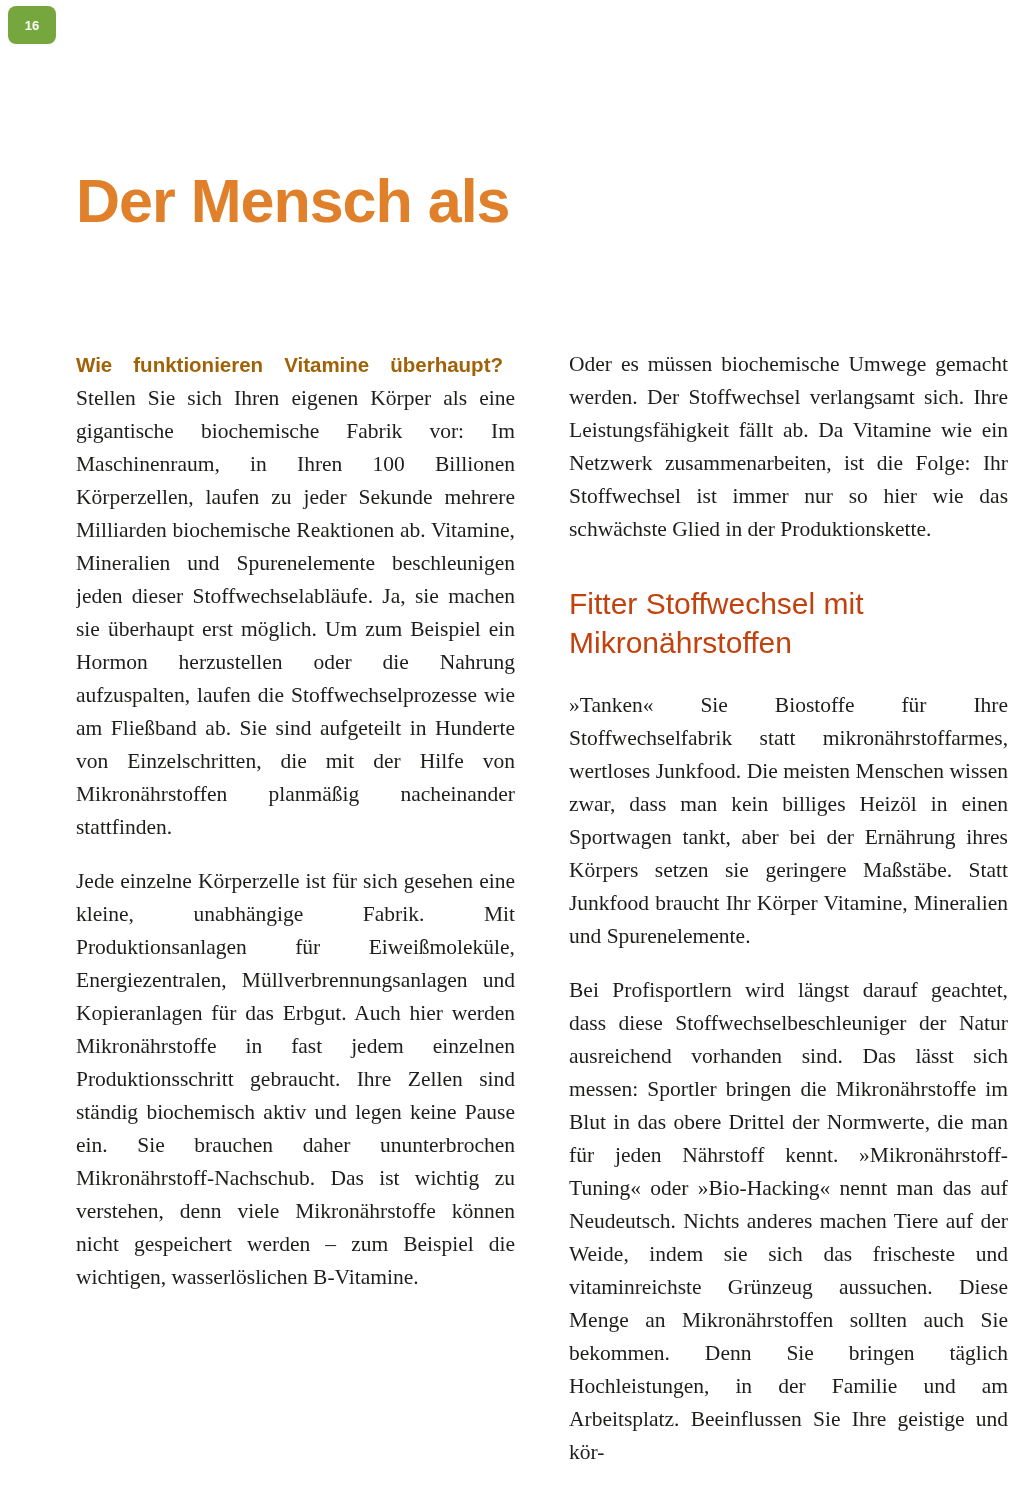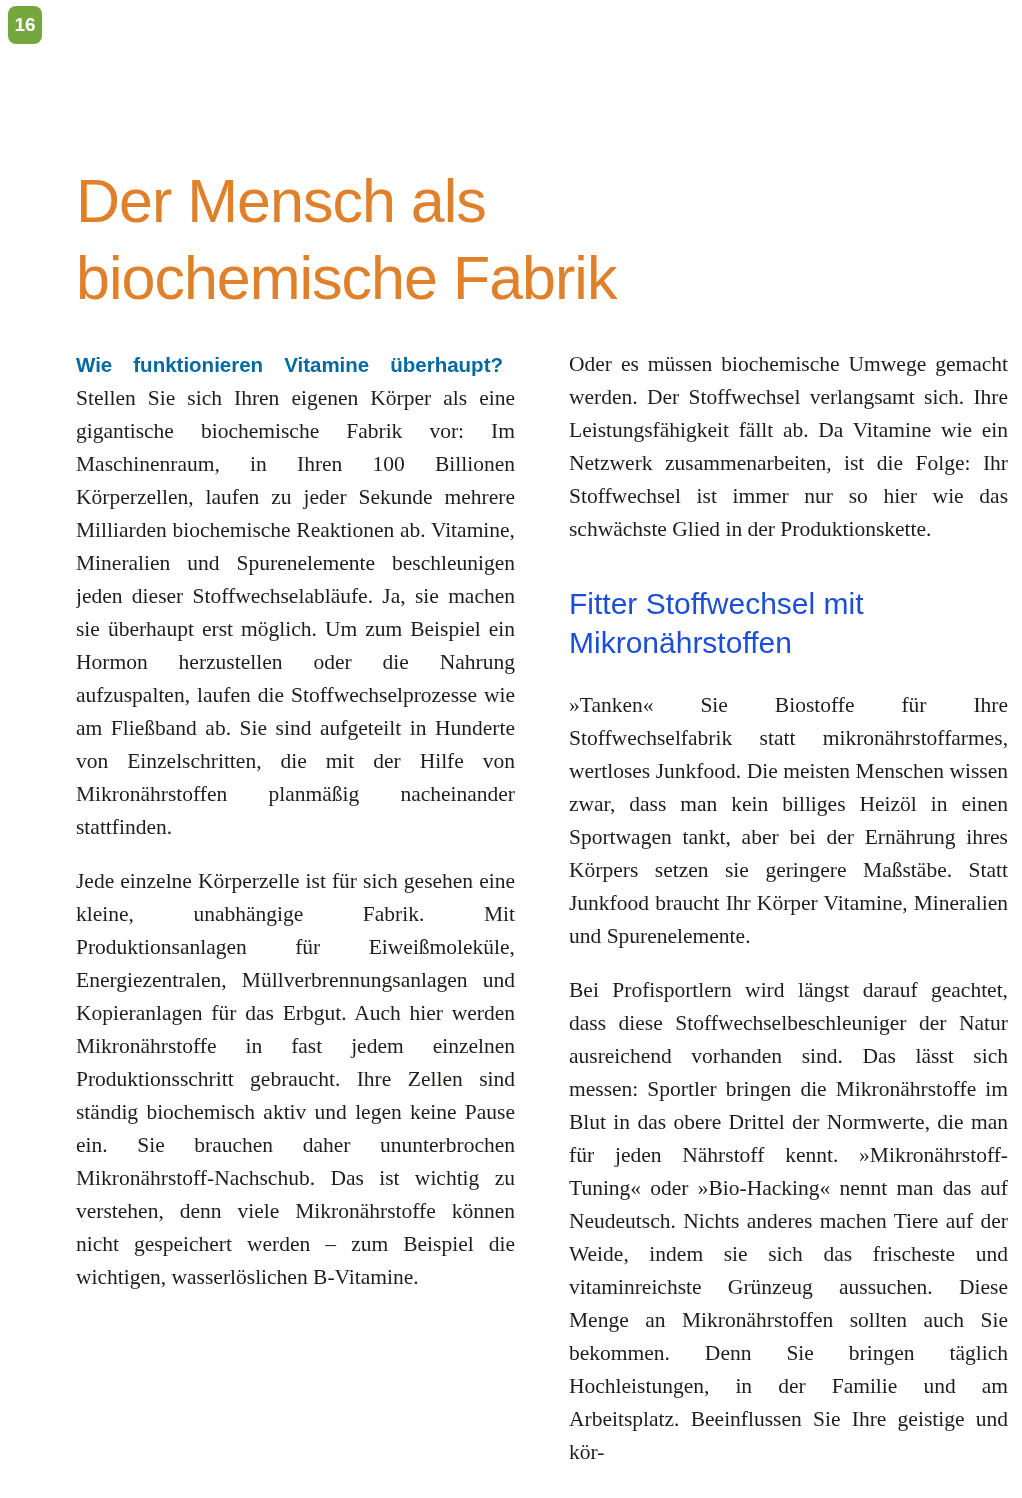--- a/index.html
+++ b/index.html
@@ -13,38 +13,38 @@
     height: 1498px;
     background: #ffffff;
     overflow: hidden;
     font-family: "Liberation Serif", serif;
     color: #1d1d1b;
   }
   .page-badge {
     position: absolute;
     top: 6px;
     left: 8px;
-    width: 34px;
+    width: 48px;
     height: 38px;
     background: #76a73f;
     border-radius: 8px;
     color: #ffffff;
     font-family: "Liberation Sans", sans-serif;
     font-weight: bold;
-    font-size: 19px;
+    font-size: 13px;
     display: flex;
     align-items: center;
     justify-content: center;
   }
   .page-title {
     position: absolute;
     left: 76px;
     top: 122px;
     font-family: "Liberation Sans", sans-serif;
-    font-weight: 400;
+    font-weight: 700;
     font-size: 61px;
     line-height: 77px;
     letter-spacing: -1px;
     color: #e0802a;
   }
   .columns {
     position: absolute;
     left: 76px;
     right: 14px;
     top: 348px;
@@ -62,44 +62,43 @@
     font-size: 21.5px;
     line-height: 33px;
     text-align: justify;
     hyphens: auto;
     -webkit-hyphens: auto;
   }
   .lead-q {
     font-family: "Liberation Sans", sans-serif;
     font-weight: 700;
     font-size: 20.5px;
-    color: #0369a1;
+    color: #a16207;
     margin-right: 12px;
   }
   .sub-heading {
     font-family: "Liberation Sans", sans-serif;
     font-weight: 400;
     font-size: 30px;
     line-height: 39px;
-    color: #1d4ed8;
+    color: #c2410c;
     margin: 38px 0 27px 0;
   }
 </style>
 </head>
 <body>
 
 <div class="page">
 
   <div class="page-badge">
     <span>16</span>
   </div>
 
   <h1 class="page-title">
     <span>Der Mensch als</span><br>
-    <span>biochemische Fabrik</span>
   </h1>
 
   <div class="columns">
 
     <div class="column">
       <p class="body-para">
         <span class="lead-q">Wie funktionieren Vitamine überhaupt?</span>
         <span>Stellen Sie sich Ihren eigenen Körper als eine gigantische biochemische Fabrik vor: Im Maschinenraum, in Ihren 100 Billionen Körperzellen, laufen zu jeder Sekunde mehrere Milliarden biochemische Reaktionen ab. Vitamine, Mineralien und Spurenelemente beschleunigen jeden dieser Stoffwechselabläufe. Ja, sie machen sie überhaupt erst möglich. Um zum Beispiel ein Hormon herzustellen oder die Nahrung aufzuspalten, laufen die Stoffwechselprozesse wie am Fließband ab. Sie sind aufgeteilt in Hunderte von Einzelschritten, die mit der Hilfe von Mikronährstoffen planmäßig nacheinander stattfinden.</span>
       </p>
       <p class="body-para">

